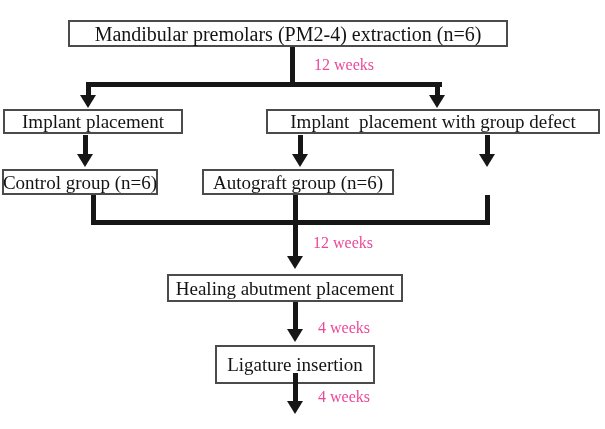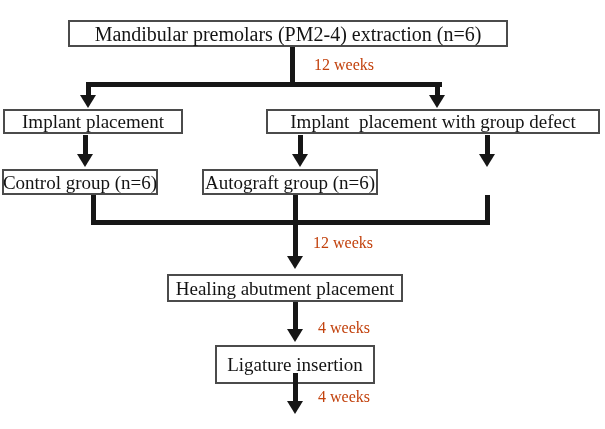--- a/index.html
+++ b/index.html
@@ -23,21 +23,21 @@
   .lv{position:absolute;width:5px;background:#161616;}
   .lh{position:absolute;height:5px;background:#161616;}
   .ah{
     position:absolute;width:0;height:0;
     border-left:8px solid transparent;
     border-right:8px solid transparent;
     border-top:13px solid #161616;
   }
   .interval{
     position:absolute;
-    font-size:16px;color:#c2410c;line-height:1;white-space:pre;
+    font-size:16px;color:#ec4899;line-height:1;white-space:pre;
   }
 </style>
 </head>
 <body>
 
 <div class="canvas">
 
   <div class="node" style="left:68px;top:3px;width:440px;height:27px;font-size:20px;">Mandibular premolars (PM2-4) extraction (n=6)</div>
 
   <div class="lv" style="left:290px;top:30px;height:37px;"></div>
@@ -57,21 +57,21 @@
   <div class="lv" style="left:83px;top:118px;height:20px;"></div>
   <div class="ah" style="left:77px;top:137px;"></div>
 
   <div class="lv" style="left:298px;top:118px;height:20px;"></div>
   <div class="ah" style="left:292px;top:137px;"></div>
 
   <div class="lv" style="left:485px;top:118px;height:20px;"></div>
   <div class="ah" style="left:479px;top:137px;"></div>
 
   <div class="node" style="left:2px;top:152px;width:156px;height:26px;">Control group (n=6)</div>
-  <div class="node" style="left:202px;top:152px;width:176px;height:26px;">Autograft group (n=6)</div>
+  <div class="node" style="left:202px;top:152px;width:192px;height:26px;">Autograft group (n=6)</div>
 
   <div class="lv" style="left:91px;top:178px;height:27px;"></div>
   <div class="lv" style="left:293px;top:178px;height:27px;"></div>
   <div class="lv" style="left:485px;top:178px;height:27px;"></div>
   <div class="lh" style="left:91px;top:203px;width:399px;"></div>
 
   <div class="lv" style="left:293px;top:206px;height:34px;"></div>
   <div class="ah" style="left:287px;top:239px;"></div>
   <span class="interval" style="left:313px;top:218px;">12 weeks</span>
 

